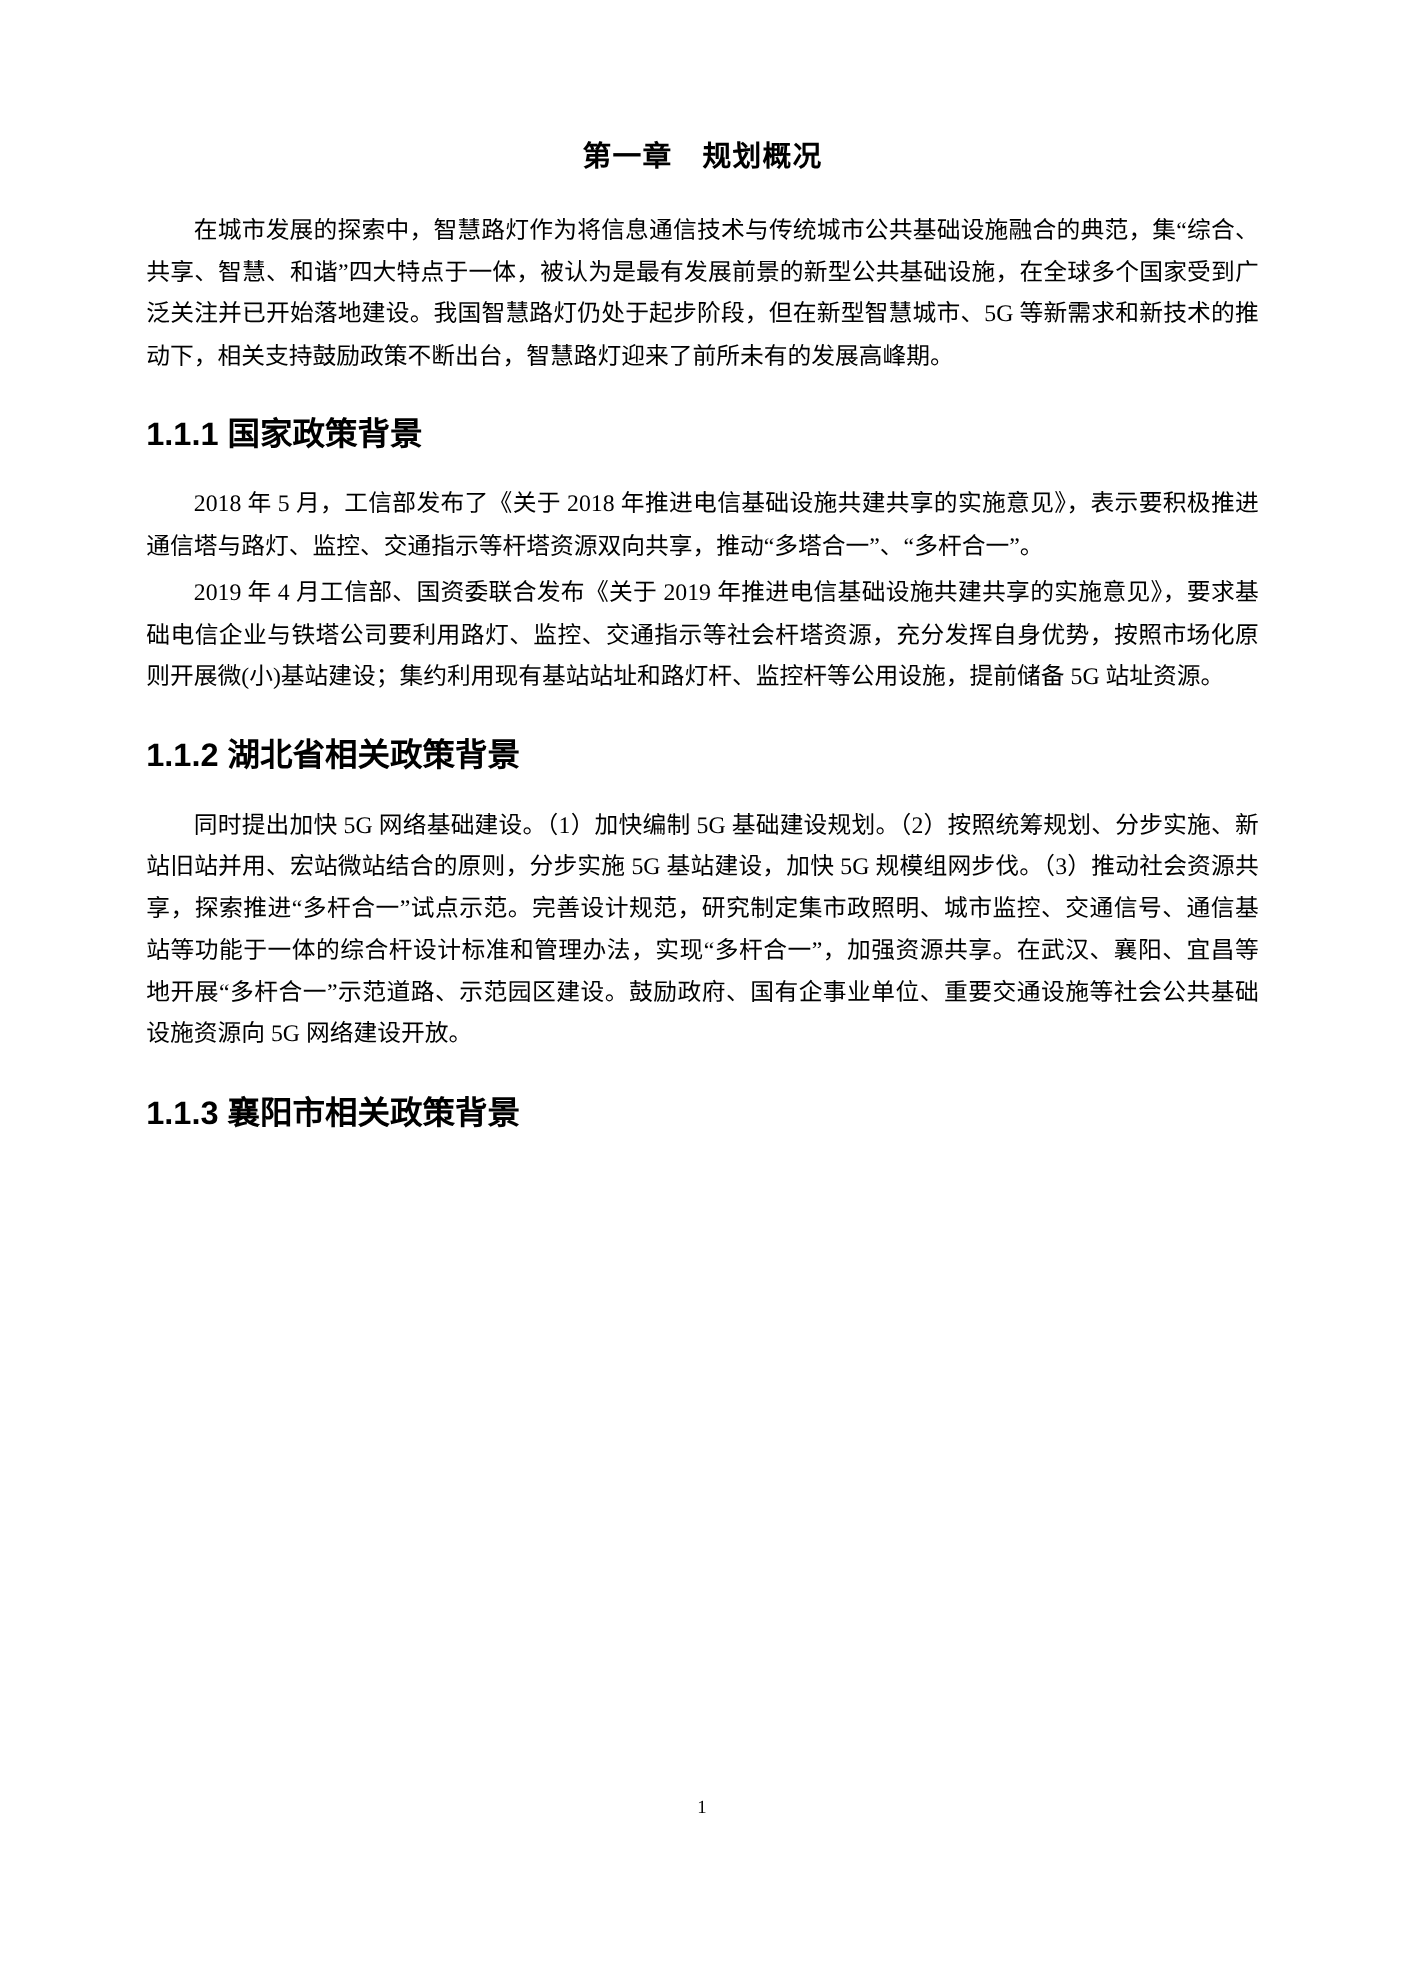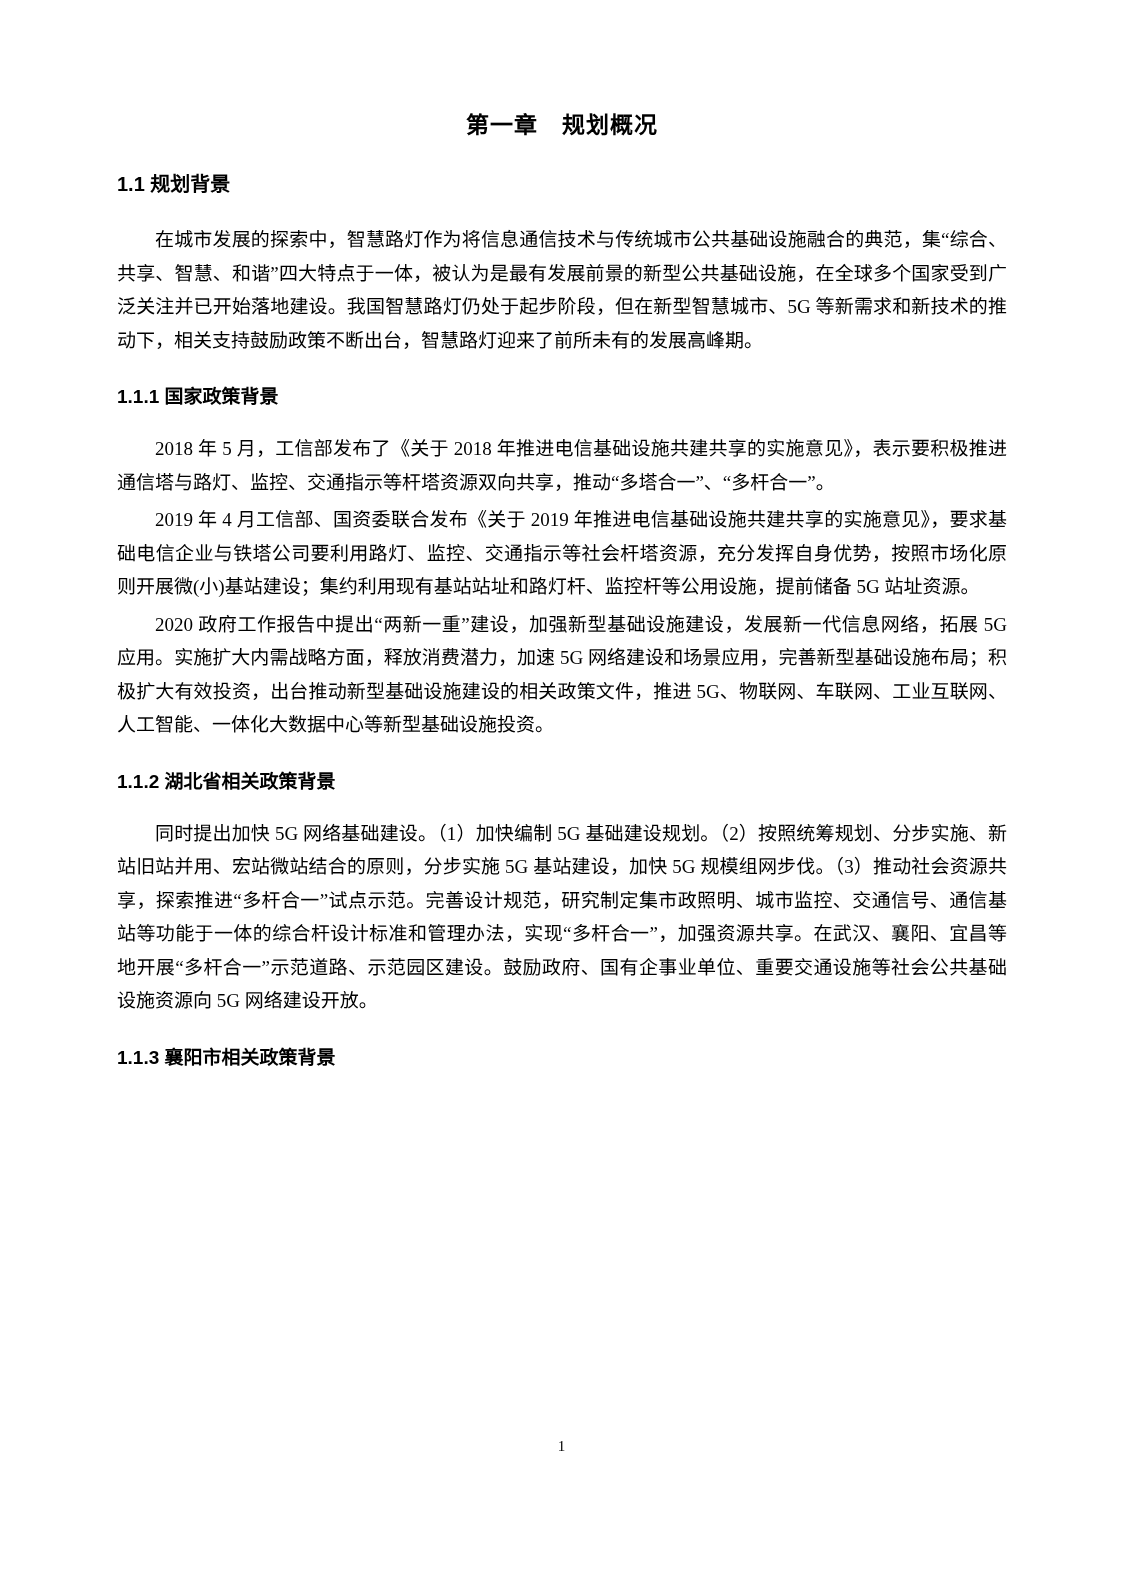--- a/index.html
+++ b/index.html
@@ -31,21 +31,21 @@
   }
   .h2 {
     font-family: "Liberation Sans", "DejaVu Sans", sans-serif;
     font-weight: bold;
     font-size: 20px;
     margin: 0 0 26px 0;
   }
   .h3 {
     font-family: "Liberation Sans", "DejaVu Sans", sans-serif;
     font-weight: bold;
-    font-size: 19px;
+    font-size: 26px;
     margin: 24px 0 24px 0;
   }
   .body-text p {
     font-size: 19px;
     line-height: 33.5px;
     margin: 0 0 4px 0;
     text-align: justify;
     text-indent: 2em;
   }
   .page-footer {
@@ -57,35 +57,33 @@
     font-size: 15px;
   }
 </style>
 </head>
 <body>
 
 <div class="page">
 
   <h1 class="chapter-title">第一章　规划概况</h1>
 
-  <h2 class="h2">1.1 规划背景</h2>
 
   <div class="body-text">
 
     <p>在城市发展的探索中，智慧路灯作为将信息通信技术与传统城市公共基础设施融合的典范，集“综合、共享、智慧、和谐”四大特点于一体，被认为是最有发展前景的新型公共基础设施，在全球多个国家受到广泛关注并已开始落地建设。我国智慧路灯仍处于起步阶段，但在新型智慧城市、5G 等新需求和新技术的推动下，相关支持鼓励政策不断出台，智慧路灯迎来了前所未有的发展高峰期。</p>
 
     <h3 class="h3">1.1.1 国家政策背景</h3>
 
     <p>2018 年 5 月，工信部发布了《关于 2018 年推进电信基础设施共建共享的实施意见》，表示要积极推进通信塔与路灯、监控、交通指示等杆塔资源双向共享，推动“多塔合一”、“多杆合一”。</p>
 
     <p>2019 年 4 月工信部、国资委联合发布《关于 2019 年推进电信基础设施共建共享的实施意见》，要求基础电信企业与铁塔公司要利用路灯、监控、交通指示等社会杆塔资源，充分发挥自身优势，按照市场化原则开展微(小)基站建设；集约利用现有基站站址和路灯杆、监控杆等公用设施，提前储备 5G 站址资源。</p>
 
 
 
-    <p>2020 政府工作报告中提出“两新一重”建设，加强新型基础设施建设，发展新一代信息网络，拓展 5G 应用。实施扩大内需战略方面，释放消费潜力，加速 5G 网络建设和场景应用，完善新型基础设施布局；积极扩大有效投资，出台推动新型基础设施建设的相关政策文件，推进 5G、物联网、车联网、工业互联网、人工智能、一体化大数据中心等新型基础设施投资。</p>
 
     <h3 class="h3">1.1.2 湖北省相关政策背景</h3>
 
 
     <p>同时提出加快 5G 网络基础建设。（1）加快编制 5G 基础建设规划。（2）按照统筹规划、分步实施、新站旧站并用、宏站微站结合的原则，分步实施 5G 基站建设，加快 5G 规模组网步伐。（3）推动社会资源共享，探索推进“多杆合一”试点示范。完善设计规范，研究制定集市政照明、城市监控、交通信号、通信基站等功能于一体的综合杆设计标准和管理办法，实现“多杆合一”，加强资源共享。在武汉、襄阳、宜昌等地开展“多杆合一”示范道路、示范园区建设。鼓励政府、国有企事业单位、重要交通设施等社会公共基础设施资源向 5G 网络建设开放。</p>
 
     <h3 class="h3">1.1.3 襄阳市相关政策背景</h3>
 
 
   </div>

